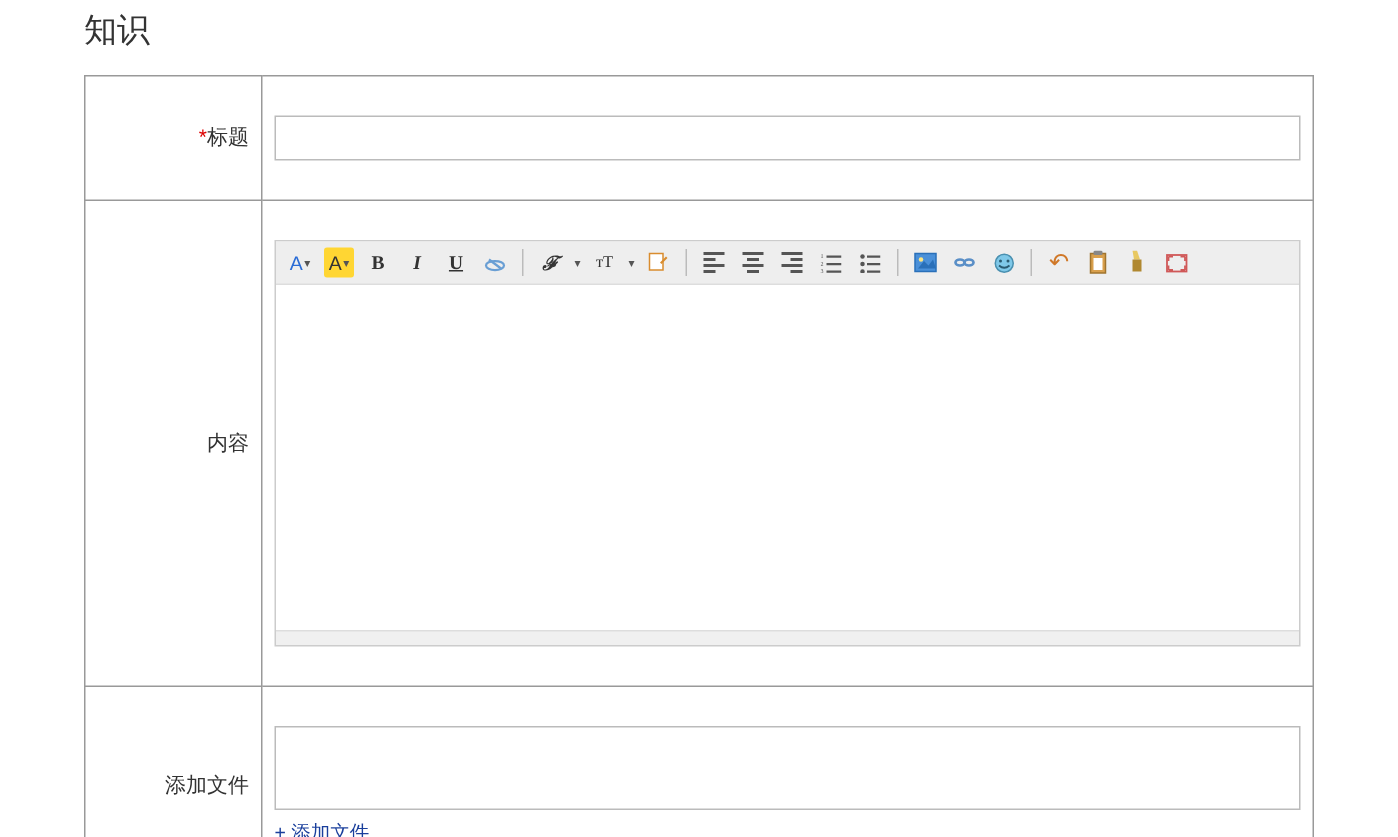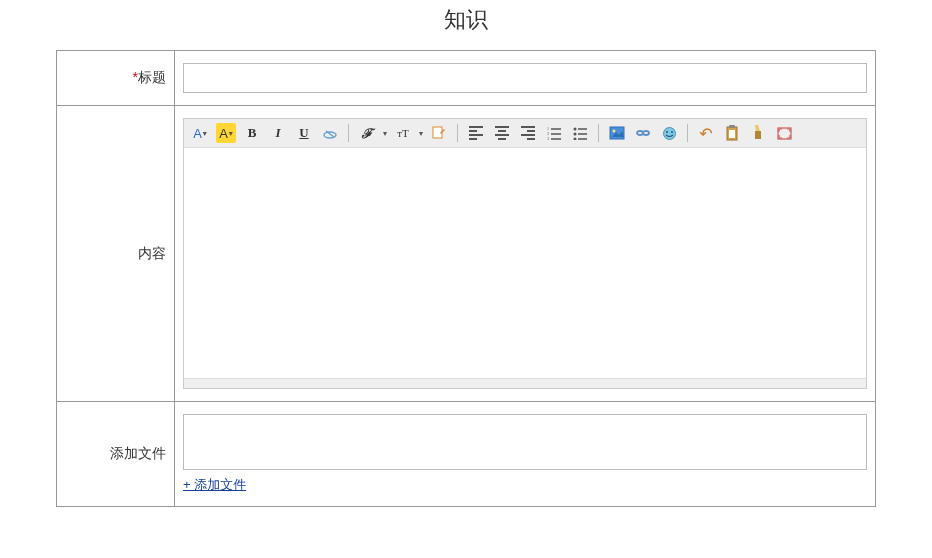--- a/index.html
+++ b/index.html
@@ -1,20 +1,20 @@
 <!DOCTYPE html>
 <html><head>
   <meta charset="utf-8">
   <style>
     * { box-sizing: border-box; margin: 0; padding: 0; }
     body { font-family: Arial, "Microsoft YaHei", sans-serif; font-size: 14px; color: #333; background: #fff; }
     .container { width: 820px; margin: 0 auto; padding-top: 5px; }
-    .page-title { text-align: center; font-size: 22px; font-weight: normal; margin-bottom: 15px; }
+    .page-title { text-align: left; font-size: 22px; font-weight: normal; margin-bottom: 15px; }
     table.form-table { width: 100%; border-collapse: collapse; }
-    table.form-table td { border: 1px solid #999; padding: 12px 8px; vertical-align: middle; }
+    table.form-table td { border: 1px solid #999; padding: 26px 8px; vertical-align: middle; }
     td.label-cell { width: 118px; text-align: right; padding-right: 8px; font-size: 14px; color: #333; }
     .req { color: #d00; }
     input[type="text"] { width: 100%; height: 30px; padding: 4px 6px; border: 1px solid #bbb; font-size: 14px; }
     select { width: 250px; height: 30px; border: 1px solid #bbb; font-size: 14px; background: #fff; padding: 2px 4px; }
     .sort-input { width: 260px; }
     .editor-wrap { border: 1px solid #ccc; }
     .editor-toolbar { background: #eee; border-bottom: 1px solid #ddd; padding: 4px 6px; display: flex; align-items: center; gap: 6px; flex-wrap: wrap; }
     .tb-btn { width: 20px; height: 20px; display: inline-flex; align-items: center; justify-content: center; cursor: pointer; font-size: 13px; color: #333; font-family: Liberation Serif, serif; }
     .tb-sep { width: 1px; height: 18px; background: #bbb; margin: 0 2px; }
     .btn-forecolor { color: #2a6cd6; font-family: Arial; font-weight: normal; }

